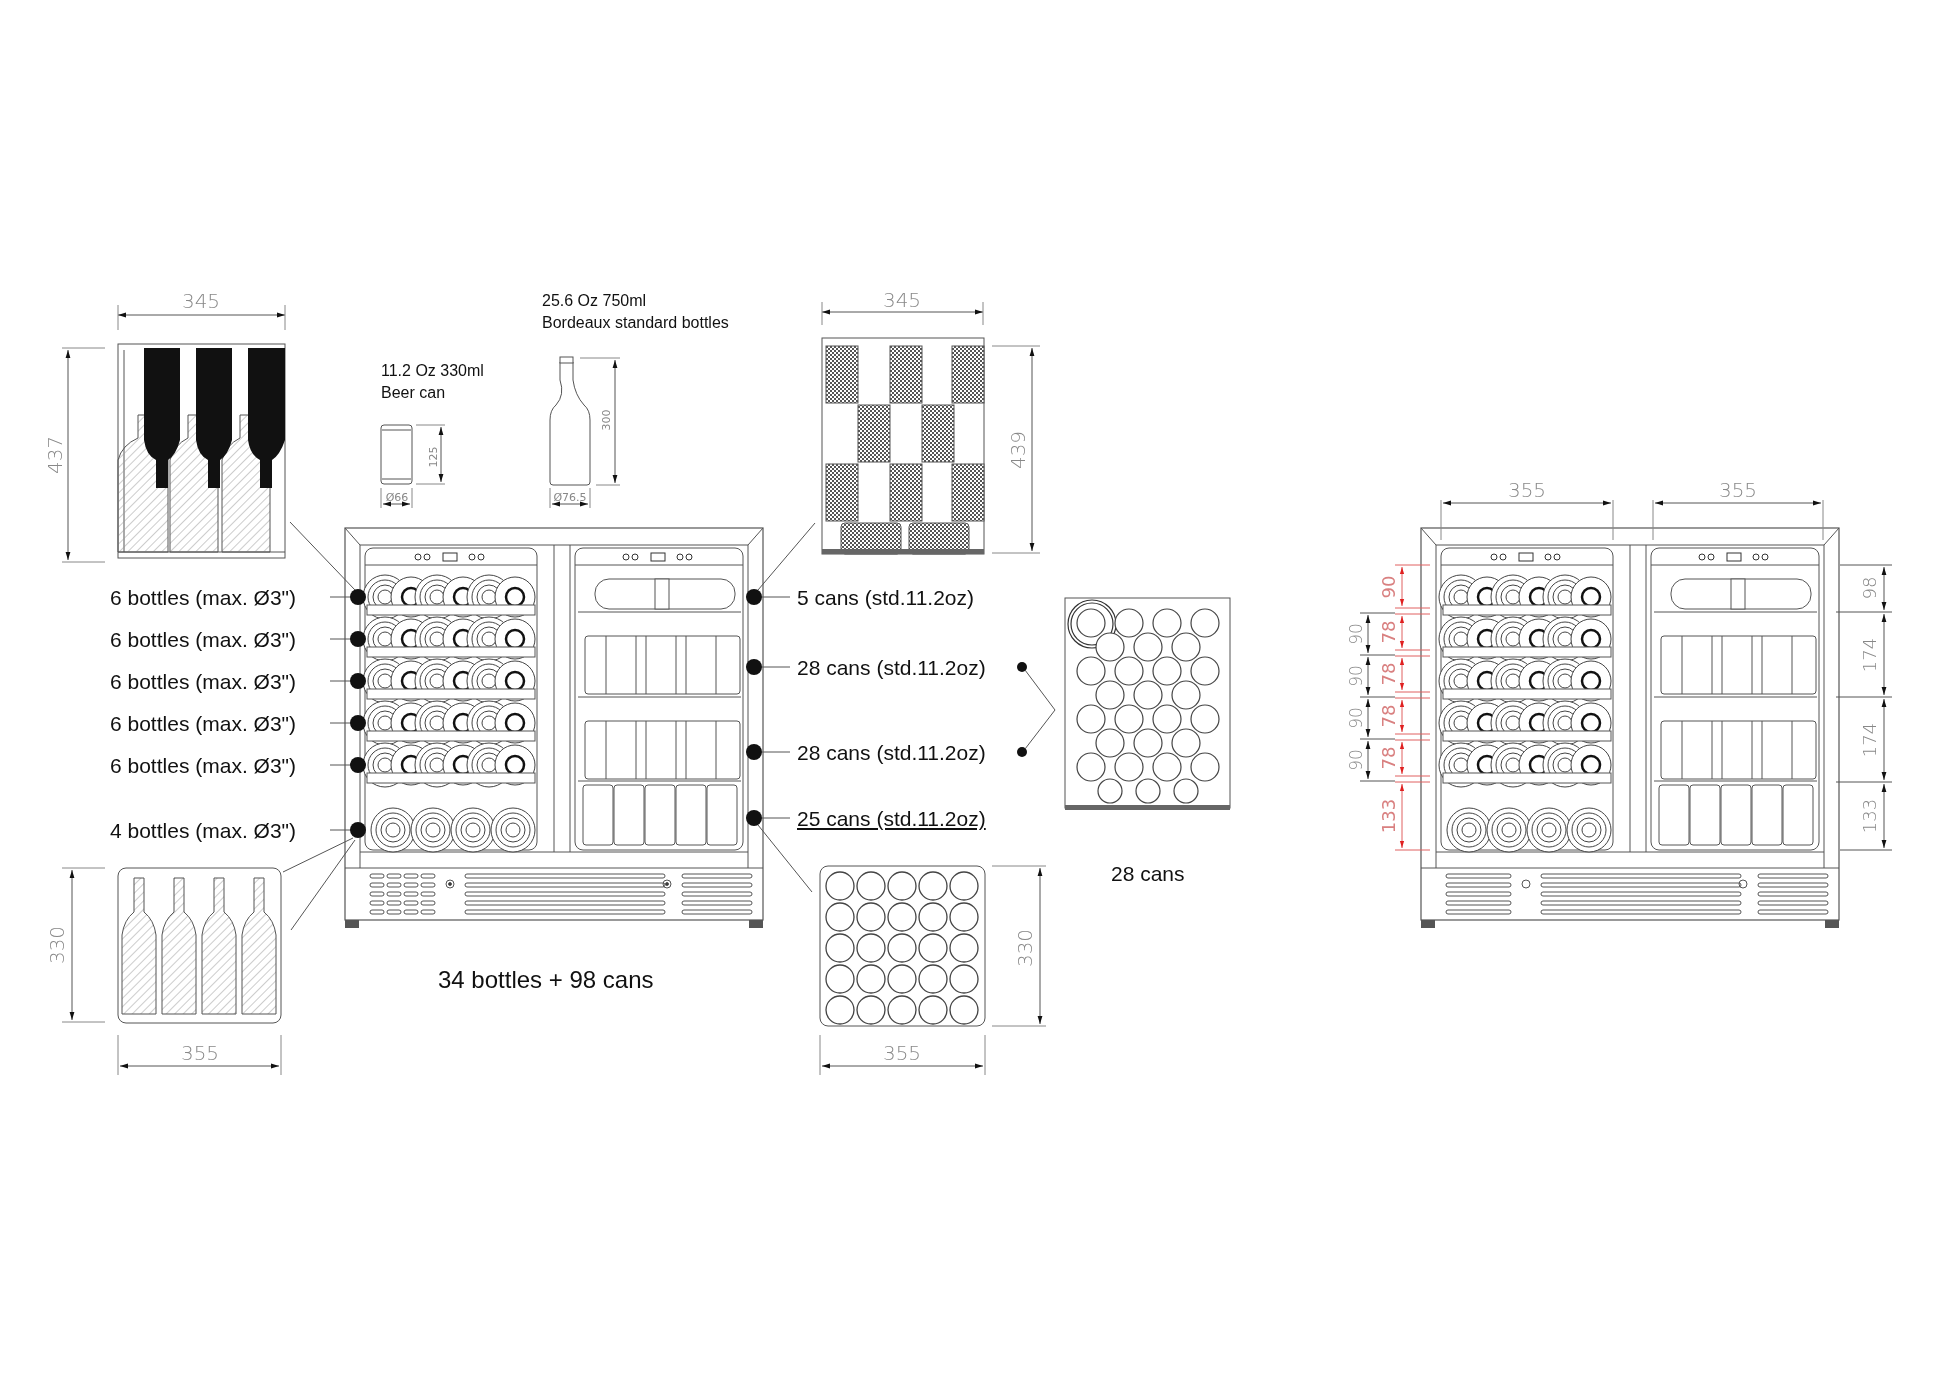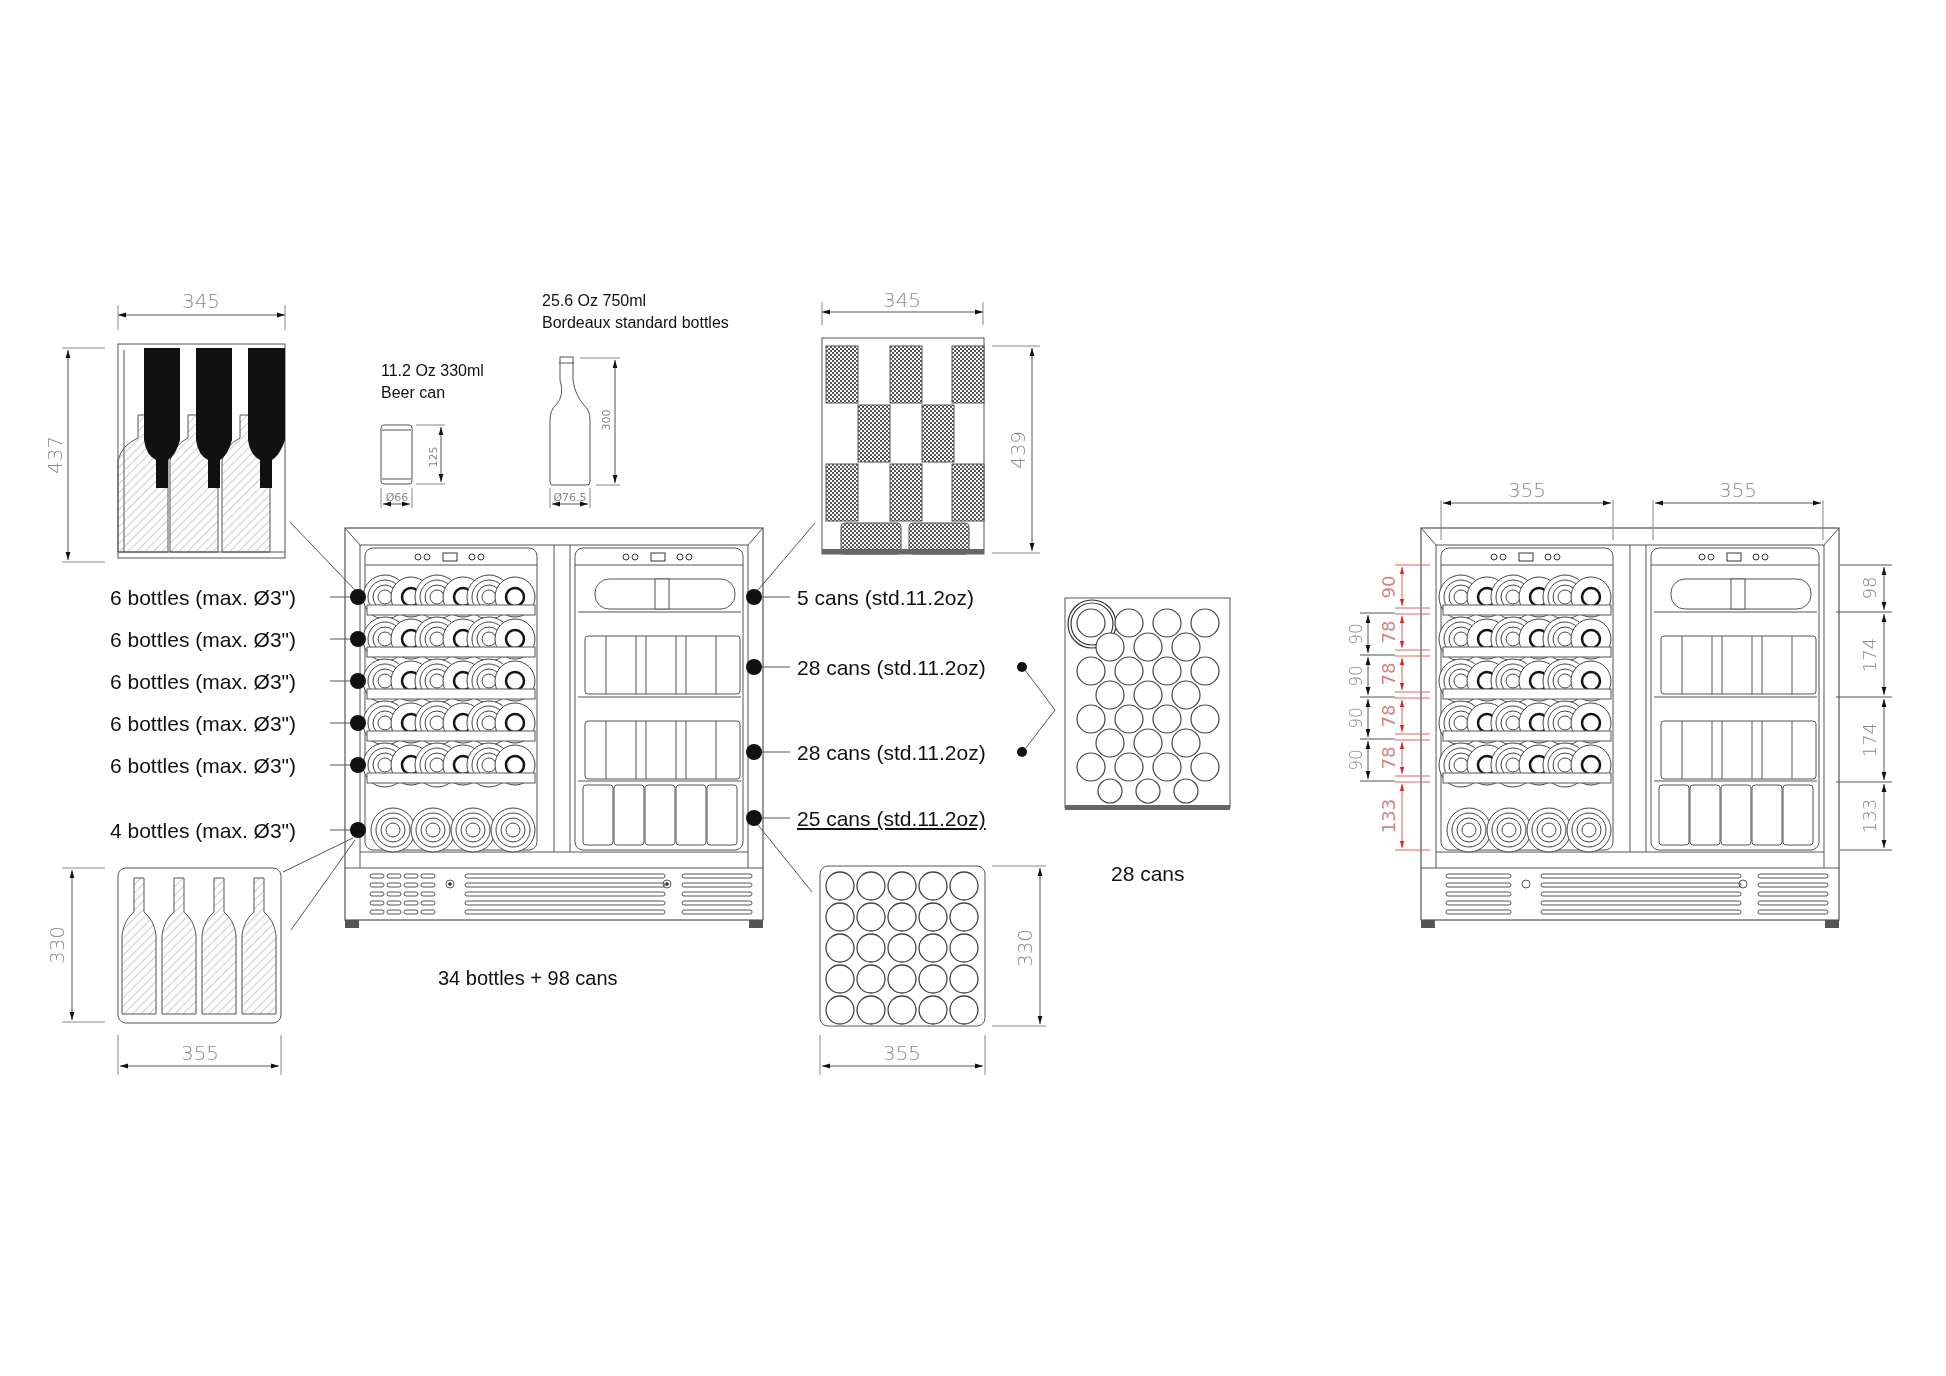--- a/index.html
+++ b/index.html
@@ -1,20 +1,20 @@
 <!DOCTYPE html>
 <html><head>
 <meta charset="utf-8">
 <style>
   html, body { margin:0; padding:0; background:#ffffff; }
   body { width:1946px; height:1376px; position:relative; overflow:hidden; font-family:"Liberation Sans", sans-serif; }
   svg.canvas { position:absolute; left:0; top:0; }
   .lbl { position:absolute; font-family:"Liberation Sans", sans-serif; font-size:21px; color:#111; white-space:nowrap; line-height:1; }
   .lbl-sm { font-size:16px; line-height:22px; }
-  .lbl-big { font-size:20px; }
+  .lbl-big { font-size:24px; }
   .dim { font-family:"DejaVu Sans", sans-serif; fill:#888; font-size:20px; font-weight:200; }
   .dimred { font-family:"DejaVu Sans", sans-serif; fill:#d98080; font-size:18px; }
   .dimsm { font-family:"DejaVu Sans", sans-serif; fill:#888; font-size:11px; }
 </style>
 </head>
 <body>
 
 <svg class="canvas" width="1946" height="1376" viewBox="0 0 1946 1376" xmlns="http://www.w3.org/2000/svg">
   <defs>
     <pattern id="hatch" width="6" height="6" patternUnits="userSpaceOnUse" patternTransform="rotate(45)">

